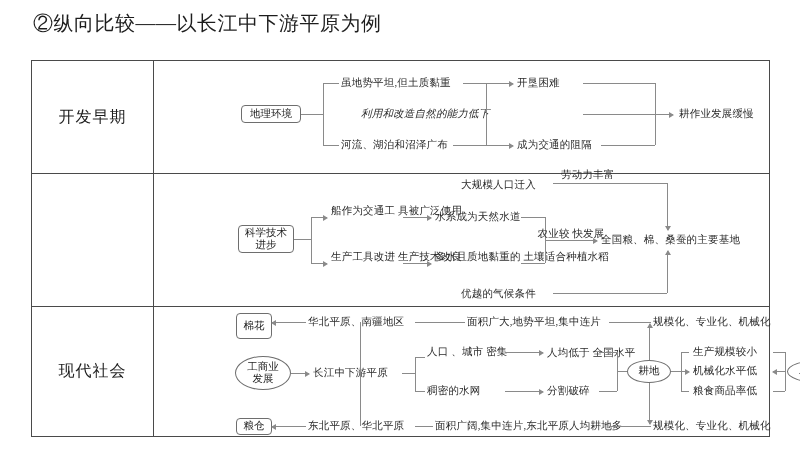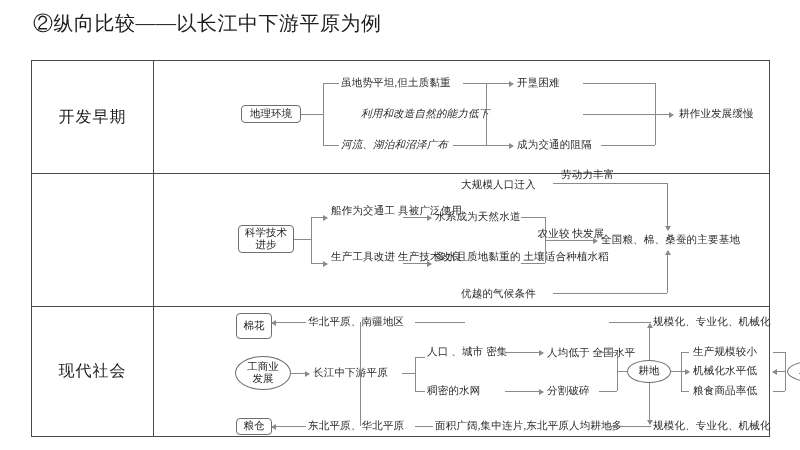--- a/index.html
+++ b/index.html
@@ -116,21 +116,21 @@
       <div class="node round" style="left:88px;top:44px;width:60px;height:18px;">地理环境</div>
 
       <div class="h" style="left:148px;top:53px;width:22px;"></div>
       <div class="v" style="left:170px;top:22px;height:62px;"></div>
 
       <div class="h" style="left:170px;top:22px;width:16px;"></div>
       <div class="h" style="left:170px;top:84px;width:16px;"></div>
 
       <div class="lbl" style="left:188px;top:16px;">虽地势平坦,但土质黏重</div>
       <div class="lbl" style="left:208px;top:47px;font-style:italic;">利用和改造自然的能力低下</div>
-      <div class="lbl" style="left:188px;top:78px;font-style:italic;">河流、湖泊和沼泽广布</div>
+      <div class="lbl" style="left:188px;top:78px;">河流、湖泊和沼泽广布</div>
 
       <div class="h arrR" style="left:310px;top:22px;width:50px;"></div>
       <div class="lbl" style="left:364px;top:16px;">开垦困难</div>
 
       <div class="h arrR" style="left:300px;top:84px;width:60px;"></div>
       <div class="lbl" style="left:364px;top:78px;">成为交通的阻隔</div>
 
       <div class="v" style="left:333px;top:22px;height:62px;"></div>
 
       <div class="h" style="left:430px;top:22px;width:72px;"></div>
@@ -191,20 +191,21 @@
 
       <div class="h arrR" style="left:138px;top:67px;width:18px;"></div>
       <div class="lbl" style="left:160px;top:61px;">长江中下游平原</div>
 
       <div class="v" style="left:207px;top:16px;height:104px;"></div>
 
       <div class="node round" style="left:83px;top:7px;width:36px;height:26px;">棉花</div>
       <div class="h arrL" style="left:119px;top:16px;width:34px;"></div>
       <div class="lbl" style="left:155px;top:10px;">华北平原、南疆地区</div>
       <div class="h" style="left:262px;top:16px;width:50px;"></div>
+      <div class="lbl" style="left:314px;top:10px;">面积广大,地势平坦,集中连片</div>
       <div class="h" style="left:456px;top:16px;width:42px;"></div>
       <div class="lbl" style="left:500px;top:10px;">规模化、专业化、机械化</div>
 
       <div class="node round" style="left:83px;top:112px;width:36px;height:17px;">粮仓</div>
       <div class="h arrL" style="left:119px;top:120px;width:34px;"></div>
       <div class="lbl" style="left:155px;top:114px;">东北平原、华北平原</div>
       <div class="h" style="left:262px;top:120px;width:18px;"></div>
       <div class="lbl" style="left:282px;top:114px;">面积广阔,集中连片,东北平原人均耕地多</div>
       <div class="h" style="left:456px;top:120px;width:42px;"></div>
       <div class="lbl" style="left:500px;top:114px;">规模化、专业化、机械化</div>

